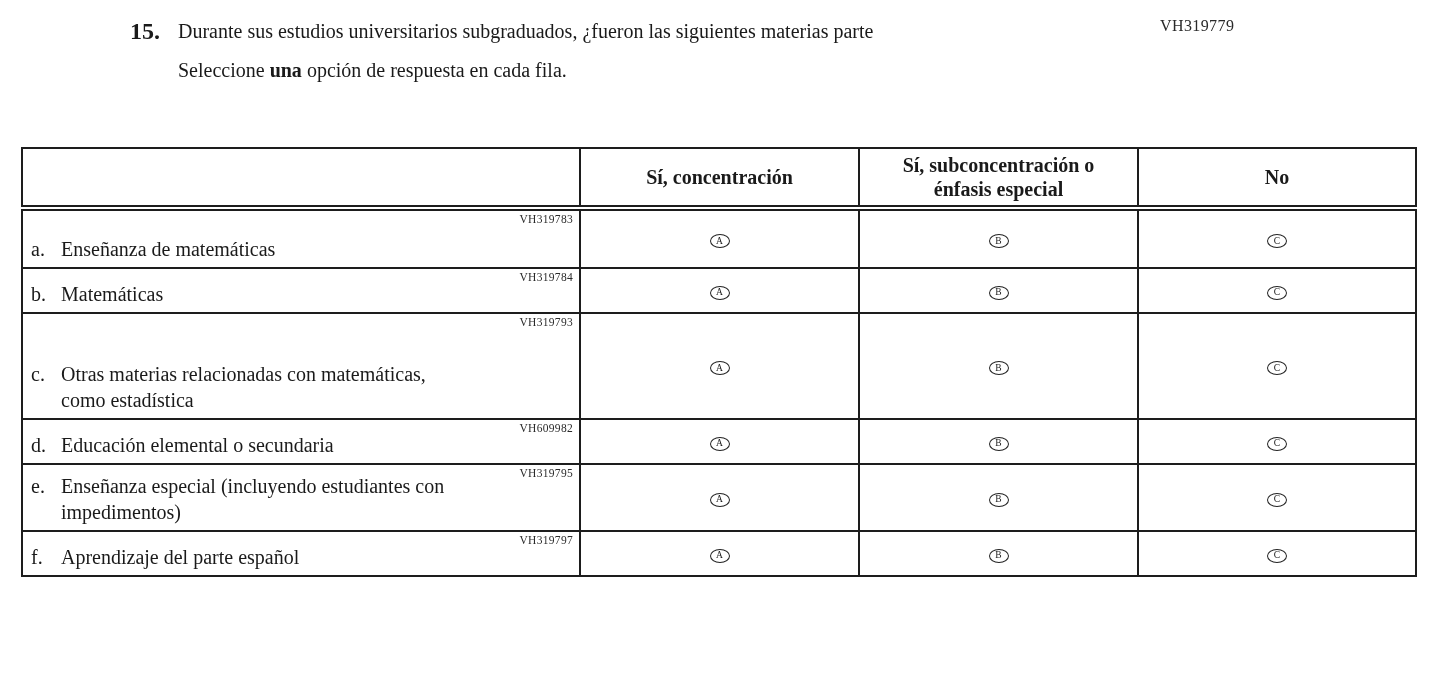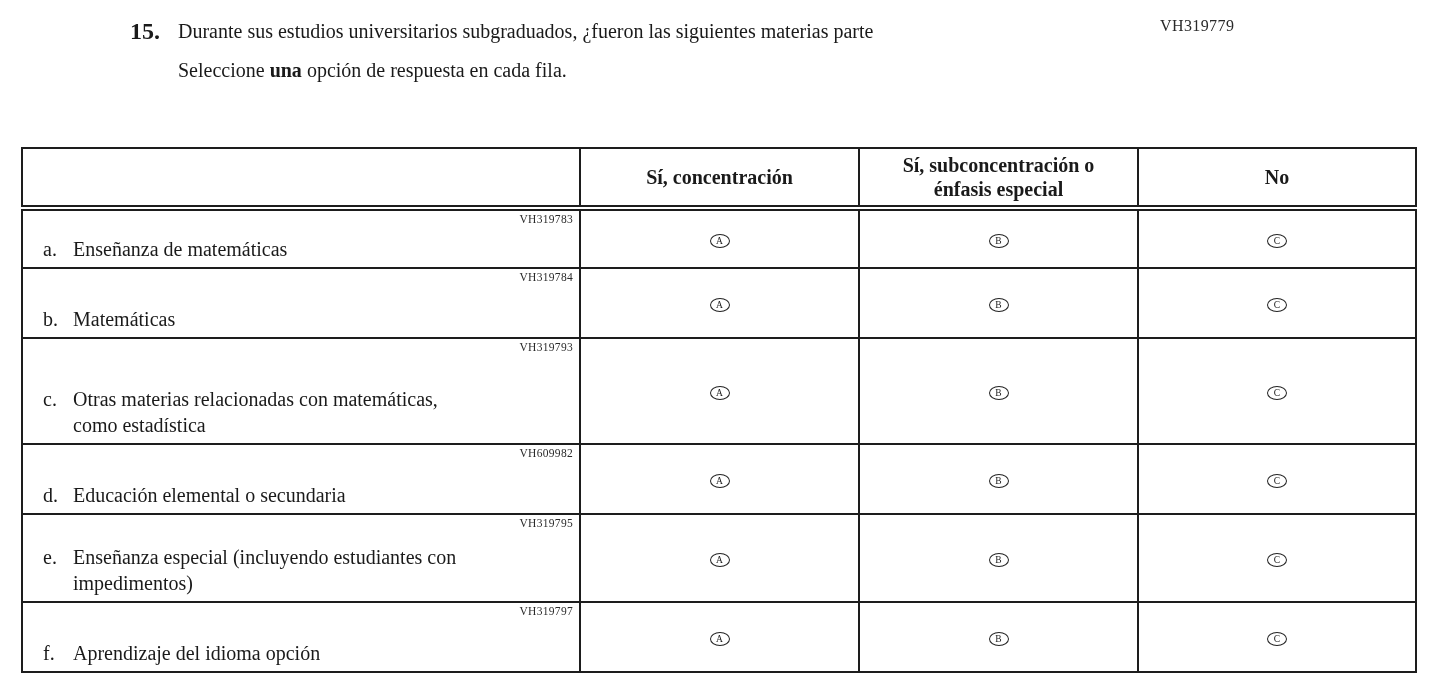--- a/index.html
+++ b/index.html
@@ -57,27 +57,27 @@
     line-height: 24px;
     white-space: pre-line;
     border-bottom: 6px double #1d1d1d;
     padding: 2px 8px;
   }
   .col-item { width: 558px; }
   .col-a { width: 279px; }
   .col-b { width: 279px; }
   .col-c { width: 278px; }
   tr.r-s  { height: 60px; }
-  tr.r-s2 { height: 70px; }
+  tr.r-s2 { height: 45px; }
   tr.r-l  { height: 106px; }
-  tr.r-l2 { height: 88px; margin-left: 48px; }
+  tr.r-l2 { height: 67px; margin-left: 48px; }
   .item-cell {
     position: relative;
     vertical-align: bottom;
-    padding: 0 4px 5px 20px;
+    padding: 0 4px 5px 8px;
   }
   .vh {
     position: absolute;
     top: 2px;
     right: 6px;
     font-size: 11.5px;
     letter-spacing: 0.3px;
     color: #2a2a2a;
   }
   .item { display: flex; font-size: 20px; line-height: 26px; }
@@ -194,21 +194,21 @@
         </td>
         <td class="opt-cell"><span class="bubble">A</span></td>
         <td class="opt-cell"><span class="bubble">B</span></td>
         <td class="opt-cell"><span class="bubble">C</span></td>
       </tr>
       <tr class="r-s2">
         <td class="item-cell">
           <span class="vh">VH319797</span>
           <span class="item">
               <span class="item-letter">f.</span>
-              <span class="item-text">Aprendizaje del idioma opción</span>
+              <span class="item-text">Aprendizaje del parte español</span>
             </span>
         </td>
         <td class="opt-cell"><span class="bubble">A</span></td>
         <td class="opt-cell"><span class="bubble">B</span></td>
         <td class="opt-cell"><span class="bubble">C</span></td>
       </tr>
     </tbody>
   </table>
 
 </div>

